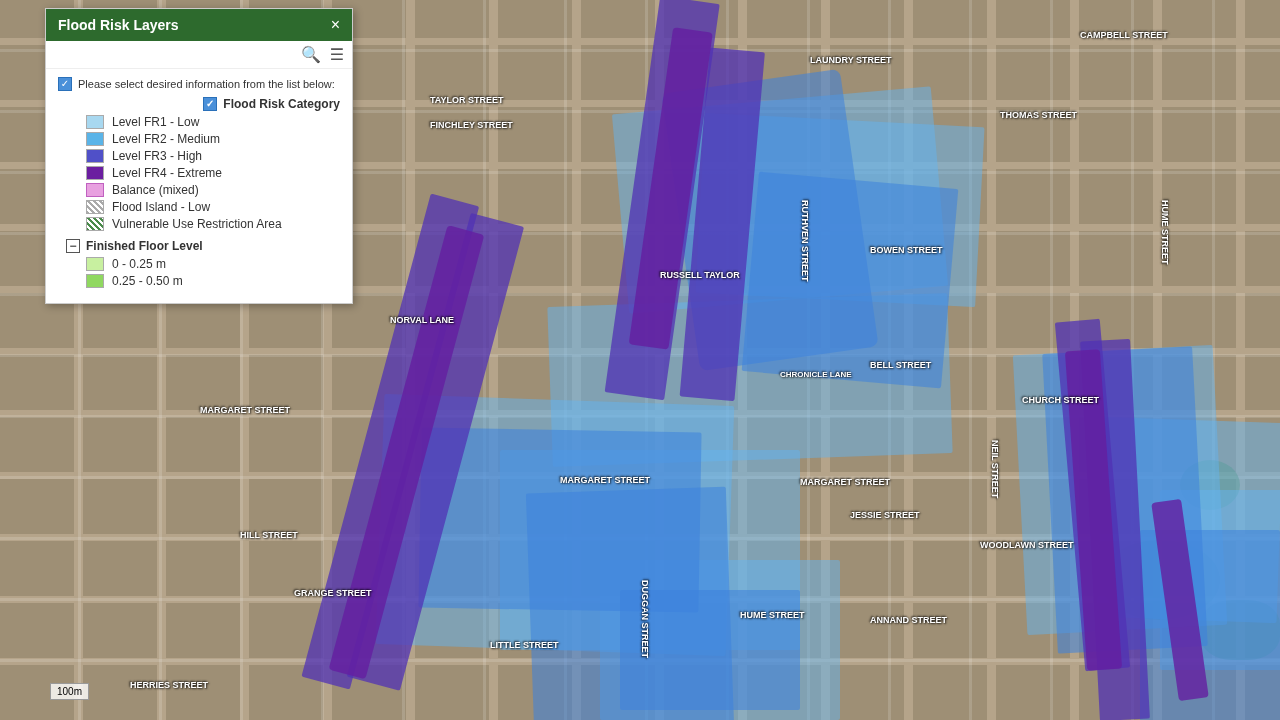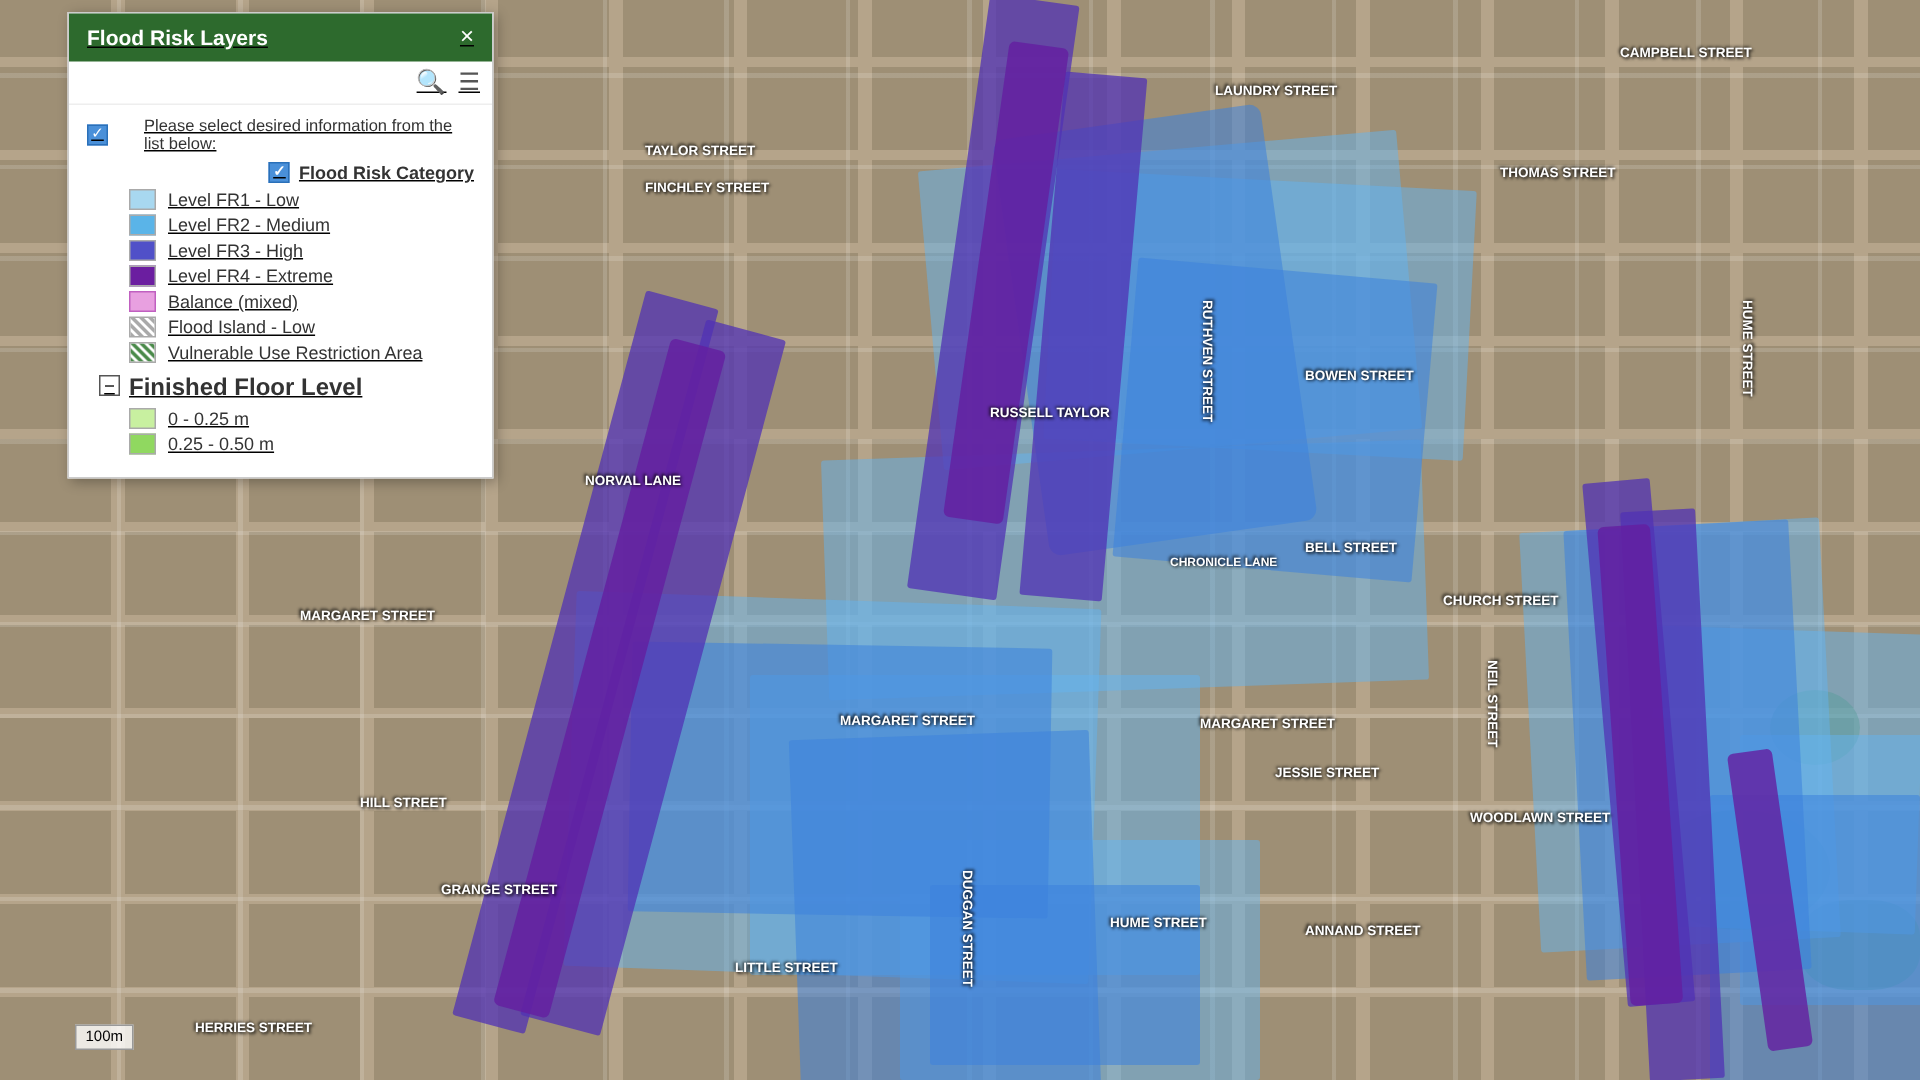--- a/index.html
+++ b/index.html
@@ -64,26 +64,25 @@
       position: absolute;
       background: rgba(60, 130, 60, 0.4);
       border-radius: 50%;
     }
 
     
     #panel {
       position: absolute;
       top: 8px;
       left: 45px;
-      width: 284px;
+      width: 308px;
       background: #fff;
       border: 1px solid #ccc;
       box-shadow: 2px 2px 8px rgba(0,0,0,0.3);
       z-index: 100;
-      text-decoration: underline;
     }
     
     #panel-header {
       background: #2d6a2d;
       color: #fff;
       padding: 8px 12px;
       display: flex;
       align-items: center;
       justify-content: space-between;
       font-size: 14px;
@@ -115,21 +114,21 @@
     }
     
     #panel-content {
       padding: 8px 12px 12px;
       font-size: 12px;
     }
     
     .section-header {
       display: flex;
       align-items: center;
-      gap: 24px;
+      gap: 6px;
       margin-bottom: 4px;
       font-size: 12px;
       color: #333;
     }
     
     .section-header .hint-text {
       font-size: 11px;
       color: #333;
     }
     
@@ -171,24 +170,24 @@
     }
     .legend-swatch.balance { background: #e8a0e0; border: 1px solid #c060c0; }
     .legend-swatch.vulnerable { 
       background: #fff;
       background-image: repeating-linear-gradient(45deg, #4a8a4a 0, #4a8a4a 2px, transparent 0, transparent 50%);
       background-size: 6px 6px;
     }
     
     .sub-category-header {
       display: flex;
-      align-items: flex-start;
+      align-items: center;
       gap: 6px;
       font-weight: bold;
-      font-size: 16px;
+      font-size: 12px;
       color: #333;
       margin: 8px 0 4px 8px;
     }
     
     .legend-swatch.ffl1 { background: #c8f0a0; }
     .legend-swatch.ffl2 { background: #90d860; }
     
     .checkbox-icon {
       width: 14px;
       height: 14px;
@@ -304,21 +303,21 @@
   <span class="road-label" style="top:200px;left:810px;transform:rotate(90deg);transform-origin:left top;">RUTHVEN STREET</span>
   <span class="road-label" style="top:55px;left:810px;">LAUNDRY STREET</span>
   <span class="road-label" style="top:200px;left:1170px;transform:rotate(90deg);transform-origin:left top;">HUME STREET</span>
   <span class="road-label" style="top:540px;left:980px;">WOODLAWN STREET</span>
   <span class="road-label" style="top:615px;left:870px;">ANNAND STREET</span>
   <span class="road-label" style="top:440px;left:1000px;transform:rotate(90deg);transform-origin:left top;">NEIL STREET</span>
   <span class="road-label" style="top:580px;left:650px;transform:rotate(90deg);transform-origin:left top;">DUGGAN STREET</span>
   <span class="road-label" style="top:510px;left:850px;">JESSIE STREET</span>
   <span class="road-label" style="top:477px;left:800px;">MARGARET STREET</span>
   <span class="road-label" style="top:370px;left:780px;font-size:8px;">CHRONICLE LANE</span>
-  <span class="road-label" style="top:395px;left:950px;padding-left:12px;">CHURCH STREET</span>
+  <span class="road-label" style="top:395px;left:1010px;padding-left:12px;">CHURCH STREET</span>
 </div>
 
 <div class="scale-bar">
   <span>100m</span>
 </div>
 
 <div id="panel">
   <div id="panel-header">
     <span>Flood Risk Layers</span>
     <button id="panel-close">×</button>

